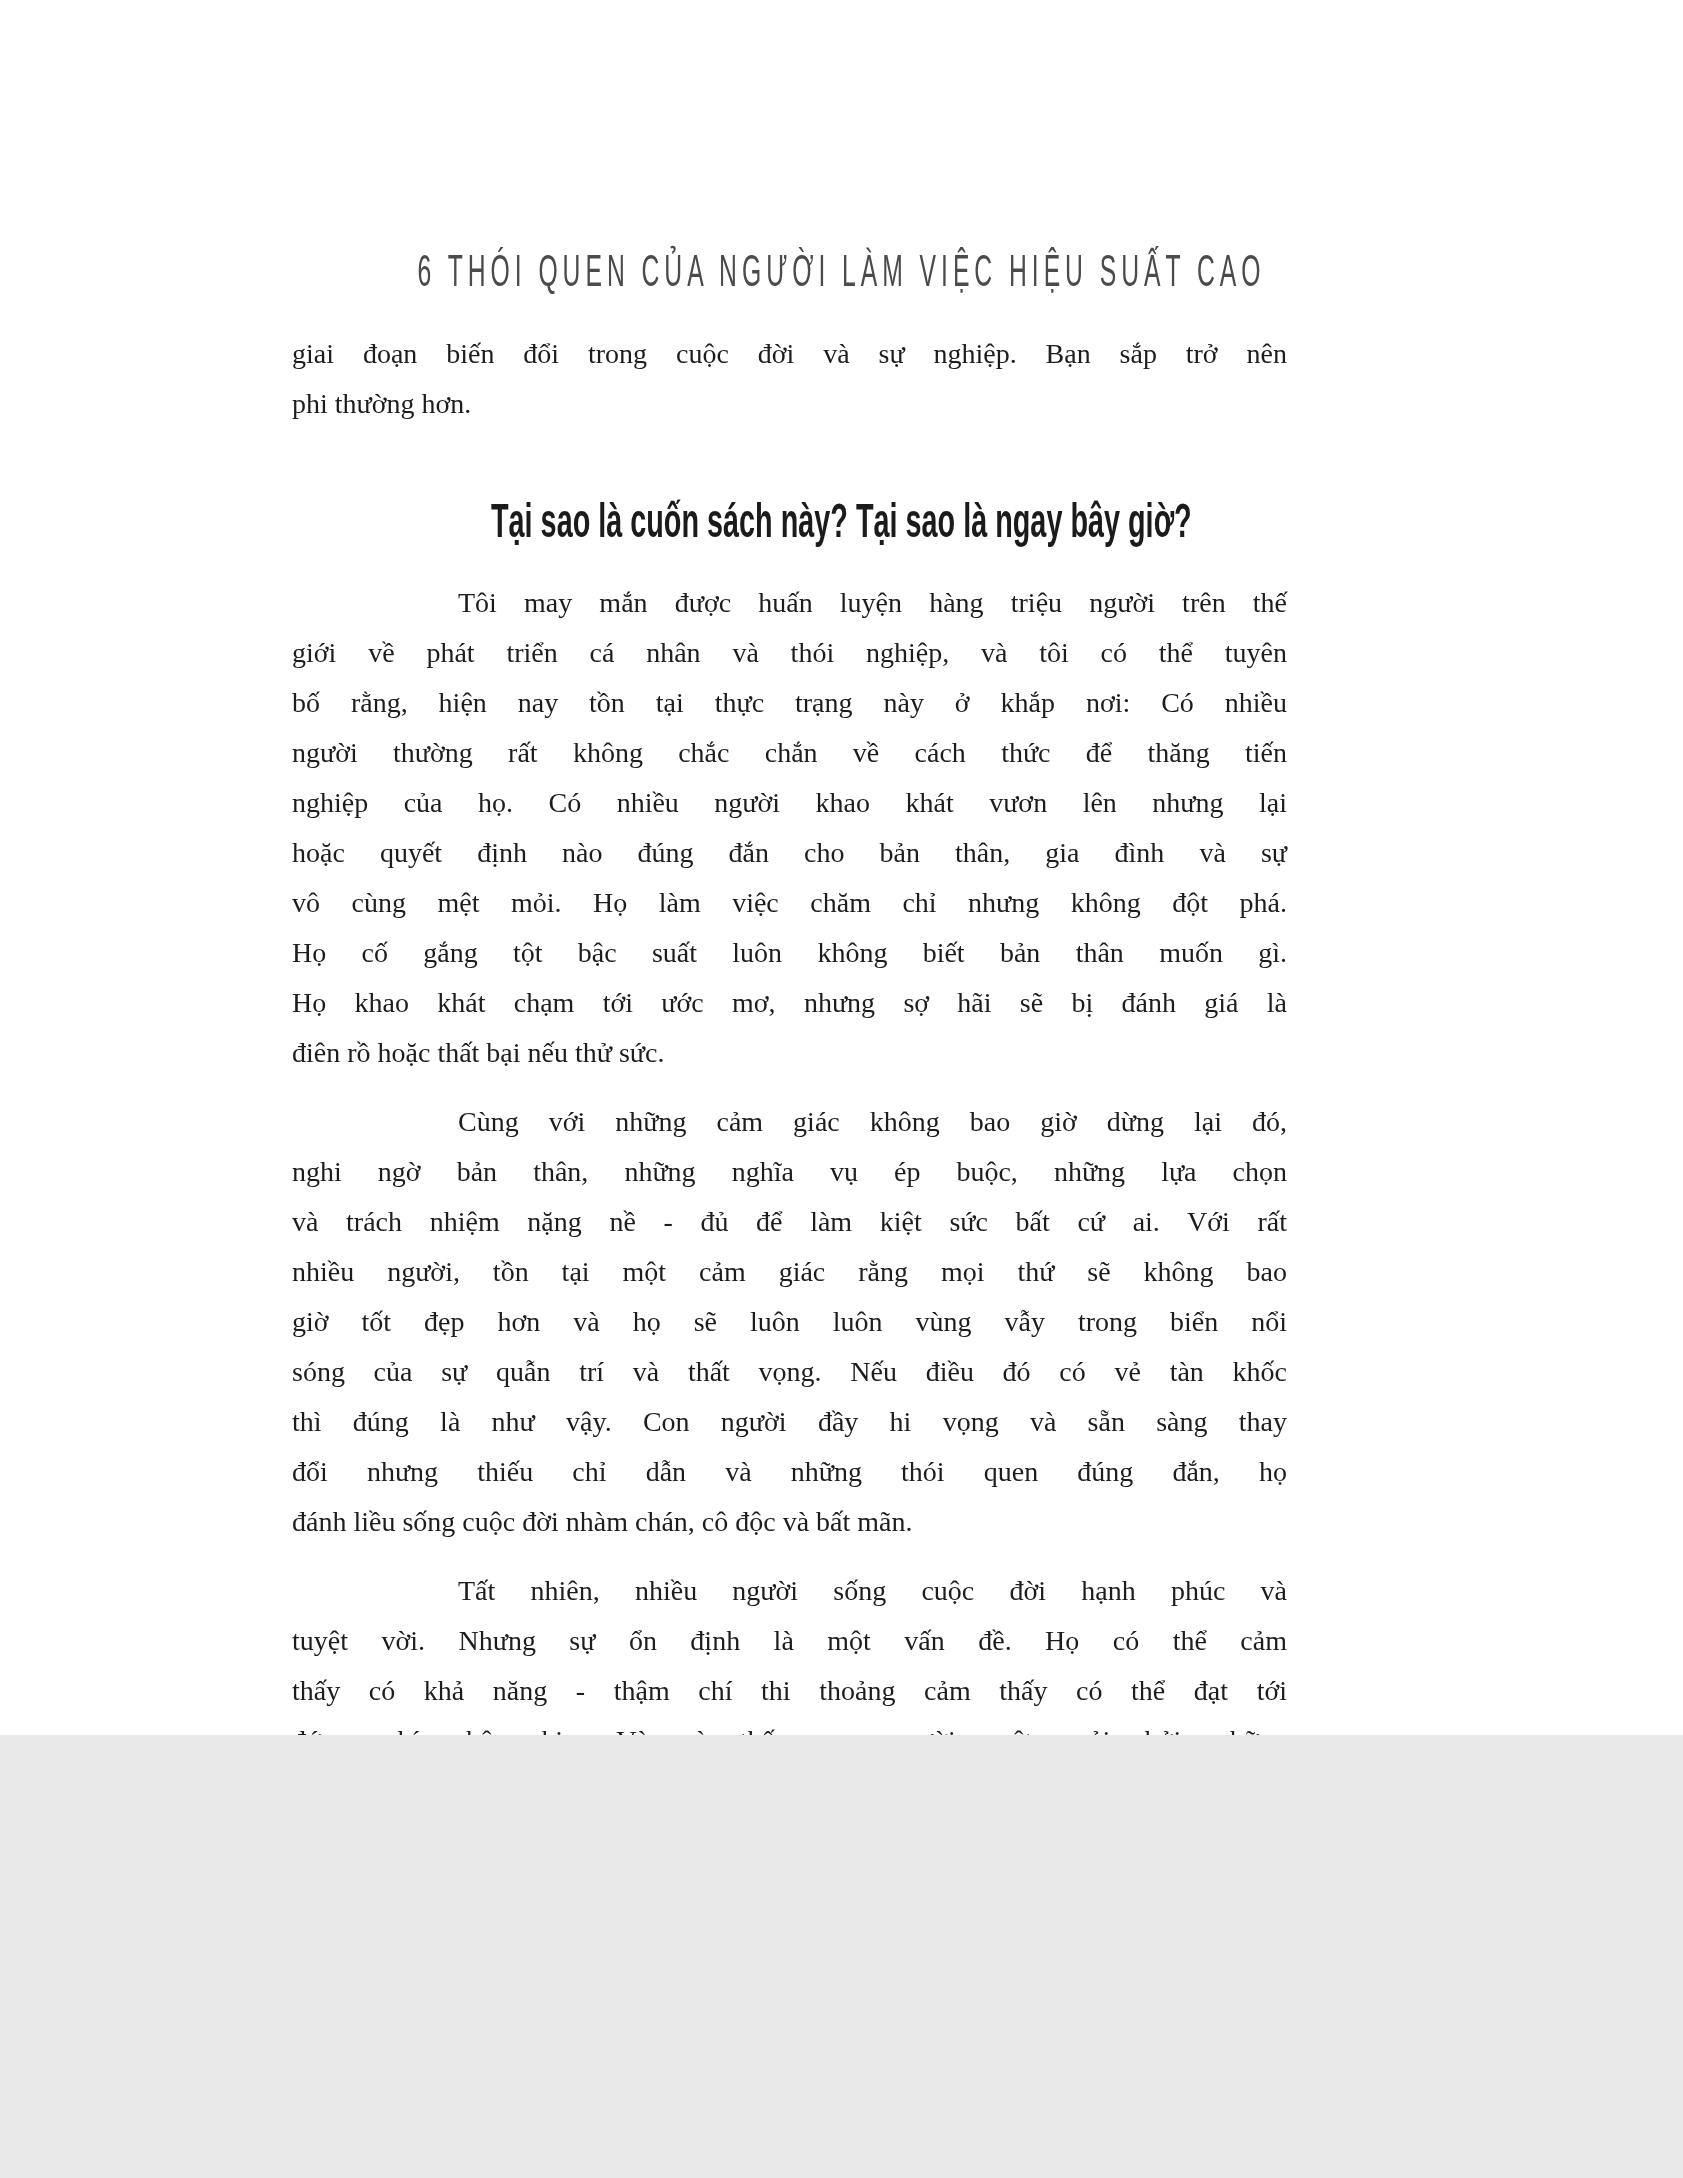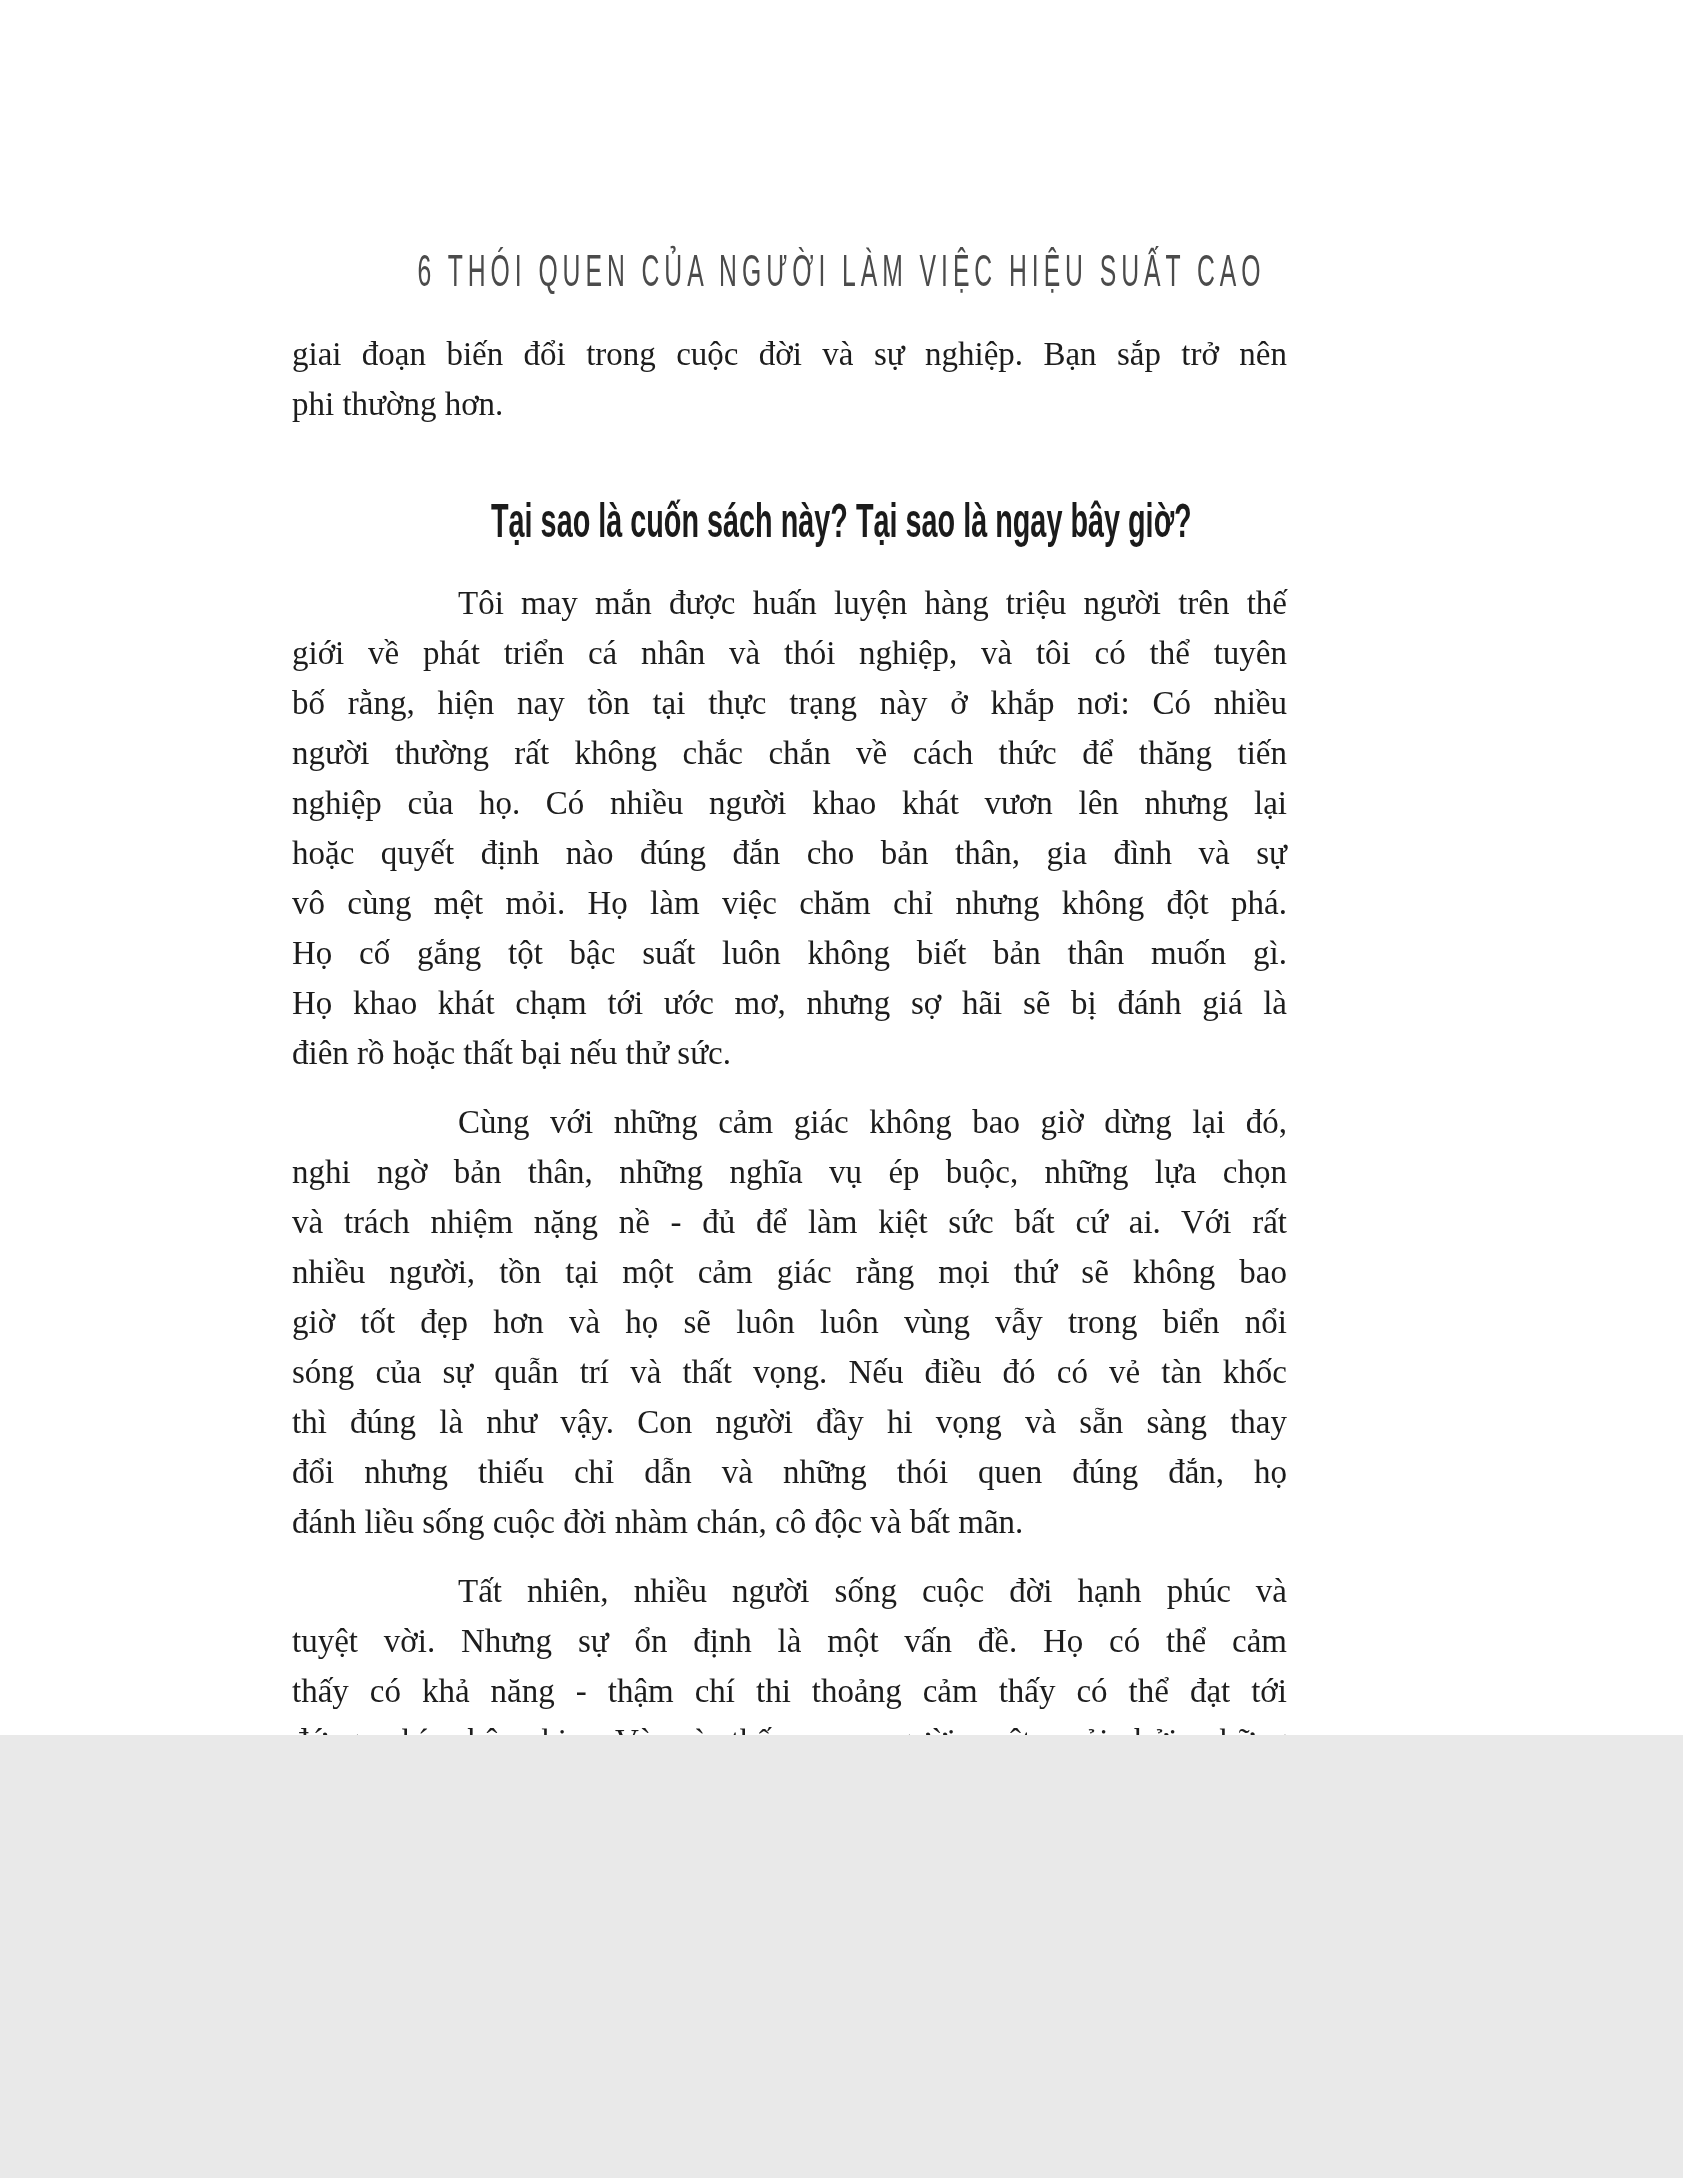--- a/index.html
+++ b/index.html
@@ -37,21 +37,21 @@
   }
   .text-column {
     position: absolute;
     left: 292px;
     width: 995px;
     top: 0;
     height: 100%;
   }
   .body-para { position: absolute; left: 0; width: 100%; }
   .body-line {
-    font-size: 33px;
+    font-size: 28px;
     line-height: 50px;
     color: var(--text);
     text-align: justify;
     text-align-last: justify;
     white-space: normal;
   }
   .indent-first .body-line:first-child { text-indent: 166px; }
   .intro-para { top: 329px; }
   .para-1 { top: 578px; }
   .para-2 { top: 1097px; }

